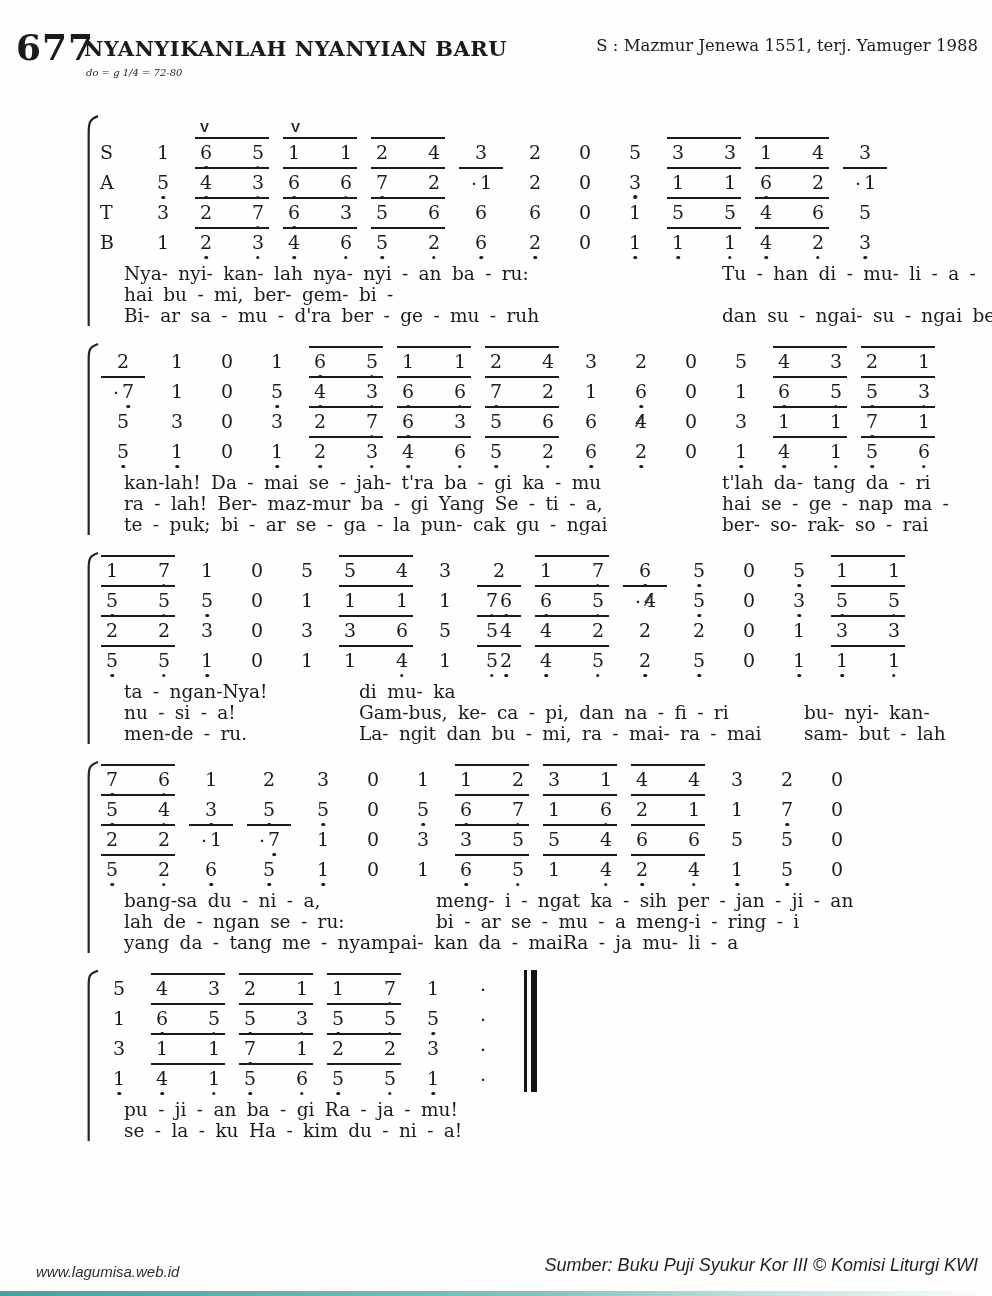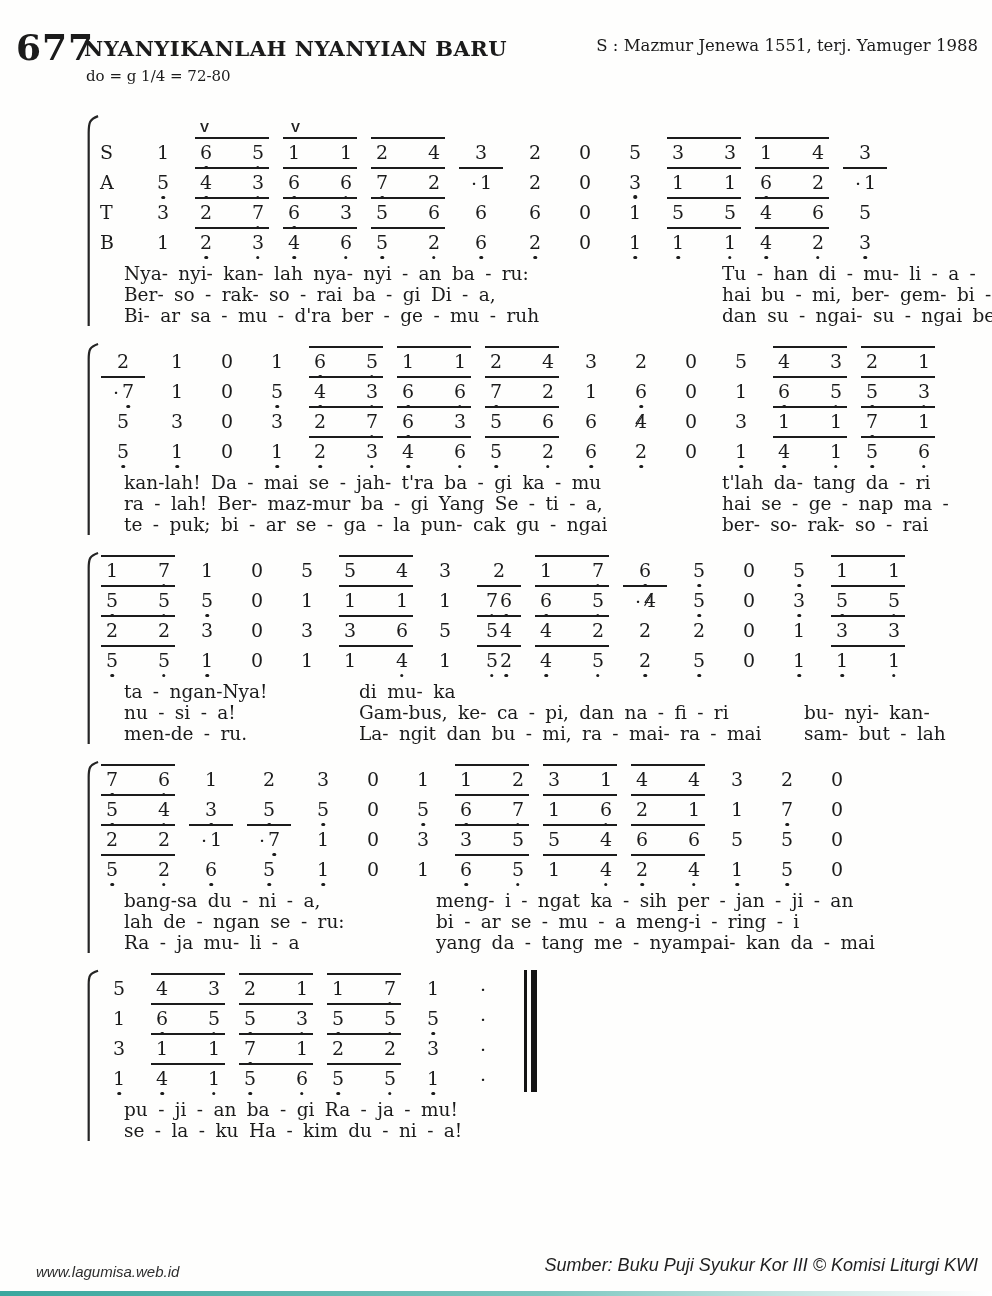--- a/index.html
+++ b/index.html
@@ -1,21 +1,21 @@
 <!DOCTYPE html>
 <html><head>
 <meta charset="utf-8">
 <style>
   html,body{margin:0;padding:0;background:#e8e8e8;}
   .page{position:relative;width:992px;height:1296px;background:#fefefd;color:#1b1b1b;
         font-family:"DejaVu Serif","Liberation Serif",serif;overflow:hidden;}
   
   .hymn-number{position:absolute;left:16px;top:26px;font-size:36px;font-weight:bold;letter-spacing:1px;}
   .hymn-title{position:absolute;left:84px;top:36px;font-size:21px;font-weight:bold;letter-spacing:.5px;}
-  .hymn-tempo{position:absolute;left:86px;top:67px;font-size:15px;}
+  .hymn-tempo{position:absolute;left:86px;top:67px;font-size:10px;font-style:italic;}
   .hymn-meta{position:absolute;right:14px;top:32px;text-align:right;font-size:16.5px;line-height:28px;}
   
   .sheet{position:absolute;left:84px;top:120px;width:880px;}
   .system{position:relative;padding-left:16px;margin-bottom:22px;}
   .bracket{position:absolute;left:0;top:-6px;width:15px;height:calc(100% + 6px);}
   .breath-row{display:flex;height:16px;margin-bottom:3px;
               font-family:"Liberation Sans",sans-serif;font-size:13.5px;font-weight:bold;color:#222;}
   .breath-cell{flex:none;margin-right:12px;padding-left:3px;}
   .note-row{display:flex;align-items:flex-end;height:24px;margin-bottom:6px;font-size:19px;line-height:22px;}
   .note-rows{margin-bottom:10px;}
@@ -289,21 +289,20 @@
             <span class="token" style="width: 46px;">
               <span class="note low">3</span>
             </span>
           </div>
         </div>
         <div class="lyric-line">
           <span class="seg seg0">Nya- nyi- kan- lah nya- nyi - an ba - ru:</span>
           <span class="seg seg1">Tu - han di - mu- li - a -</span>
         </div>
         <div class="lyric-line">
-          <span class="seg seg0">Ber- so - rak- so - rai ba - gi Di - a,</span>
           <span class="seg seg1">hai bu - mi, ber- gem- bi -</span>
         </div>
         <div class="lyric-line">
           <span class="seg seg0">Bi- ar sa - mu - d'ra ber - ge - mu - ruh</span>
           <span class="seg seg1">dan su - ngai- su - ngai ber-</span>
         </div>
       </div>
       <div class="system sys1">
         <svg class="bracket" viewBox="0 0 16 100" preserveAspectRatio="none">
           <path d="M15 1 C6 2.5 5 4 5 9 L5 100" fill="none" stroke="#252525" stroke-width="2.2" vector-effect="non-scaling-stroke"></path>
@@ -1009,22 +1008,22 @@
         </div>
         <div class="lyric-line">
           <span class="seg seg0">bang-sa du - ni - a,</span>
           <span class="seg seg1">meng- i - ngat ka - sih per - jan - ji - an</span>
         </div>
         <div class="lyric-line">
           <span class="seg seg0">lah de - ngan se - ru:</span>
           <span class="seg seg1">bi - ar se - mu - a meng-i - ring - i</span>
         </div>
         <div class="lyric-line">
+          <span class="seg seg1">yang da - tang me - nyampai- kan da - mai</span>
           <span class="seg seg0">Ra - ja mu- li - a</span>
-          <span class="seg seg1">yang da - tang me - nyampai- kan da - mai</span>
         </div>
       </div>
       <div class="system sys4">
         <svg class="bracket" viewBox="0 0 16 100" preserveAspectRatio="none">
           <path d="M15 1 C6 2.5 5 4 5 9 L5 100" fill="none" stroke="#252525" stroke-width="2.2" vector-effect="non-scaling-stroke"></path>
         </svg>
         <div class="note-rows" style="position: relative;">
           <div class="note-row">
             <span class="token" style="width: 38px;">
               <span class="note">5</span>

